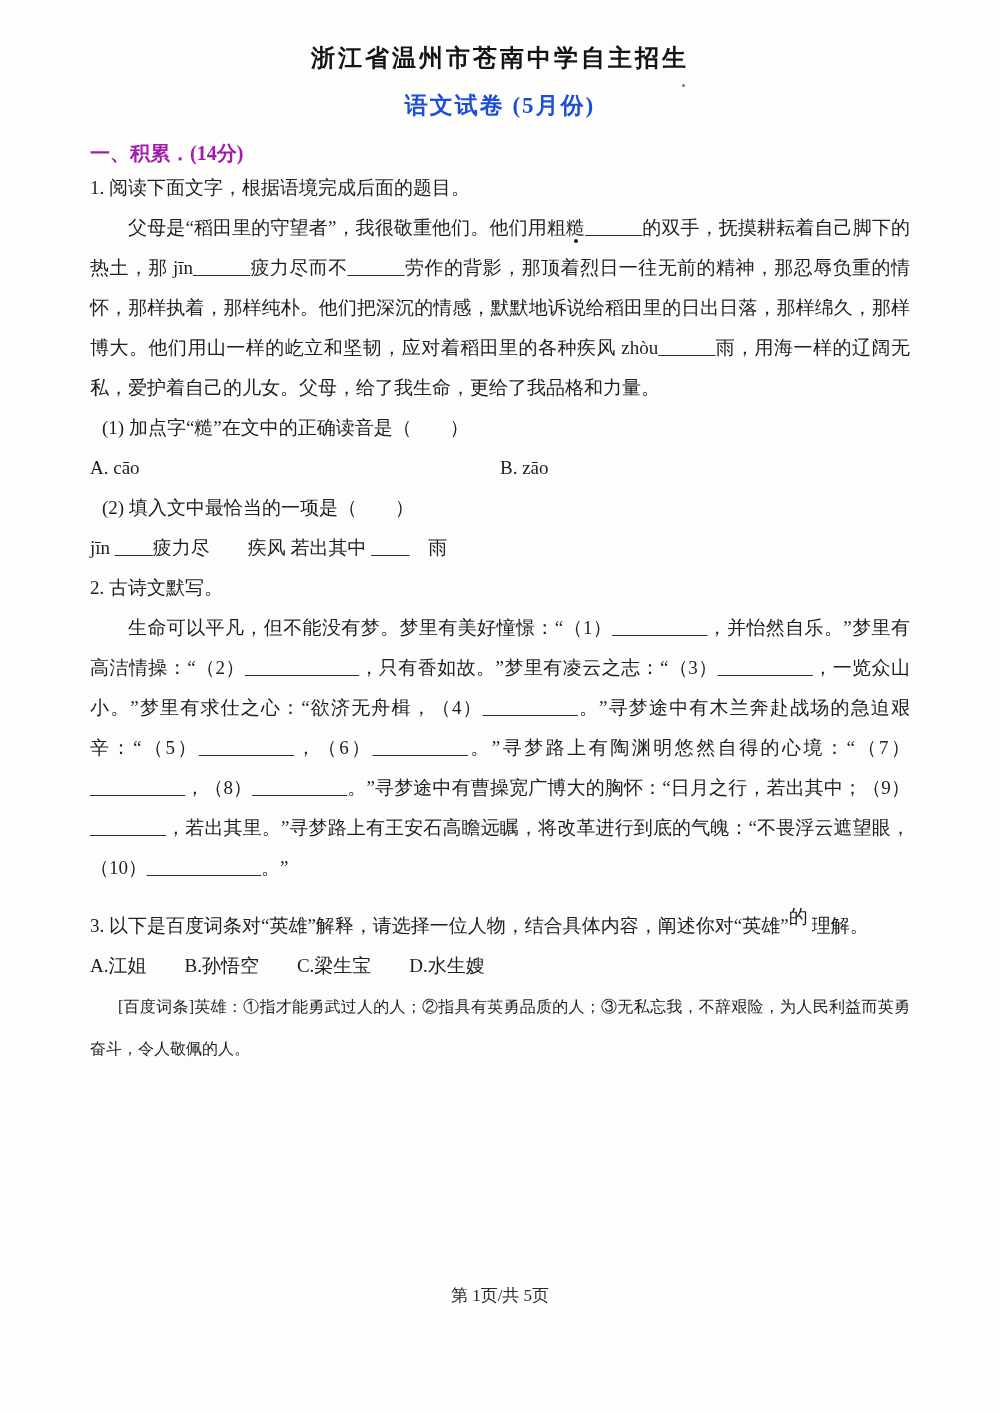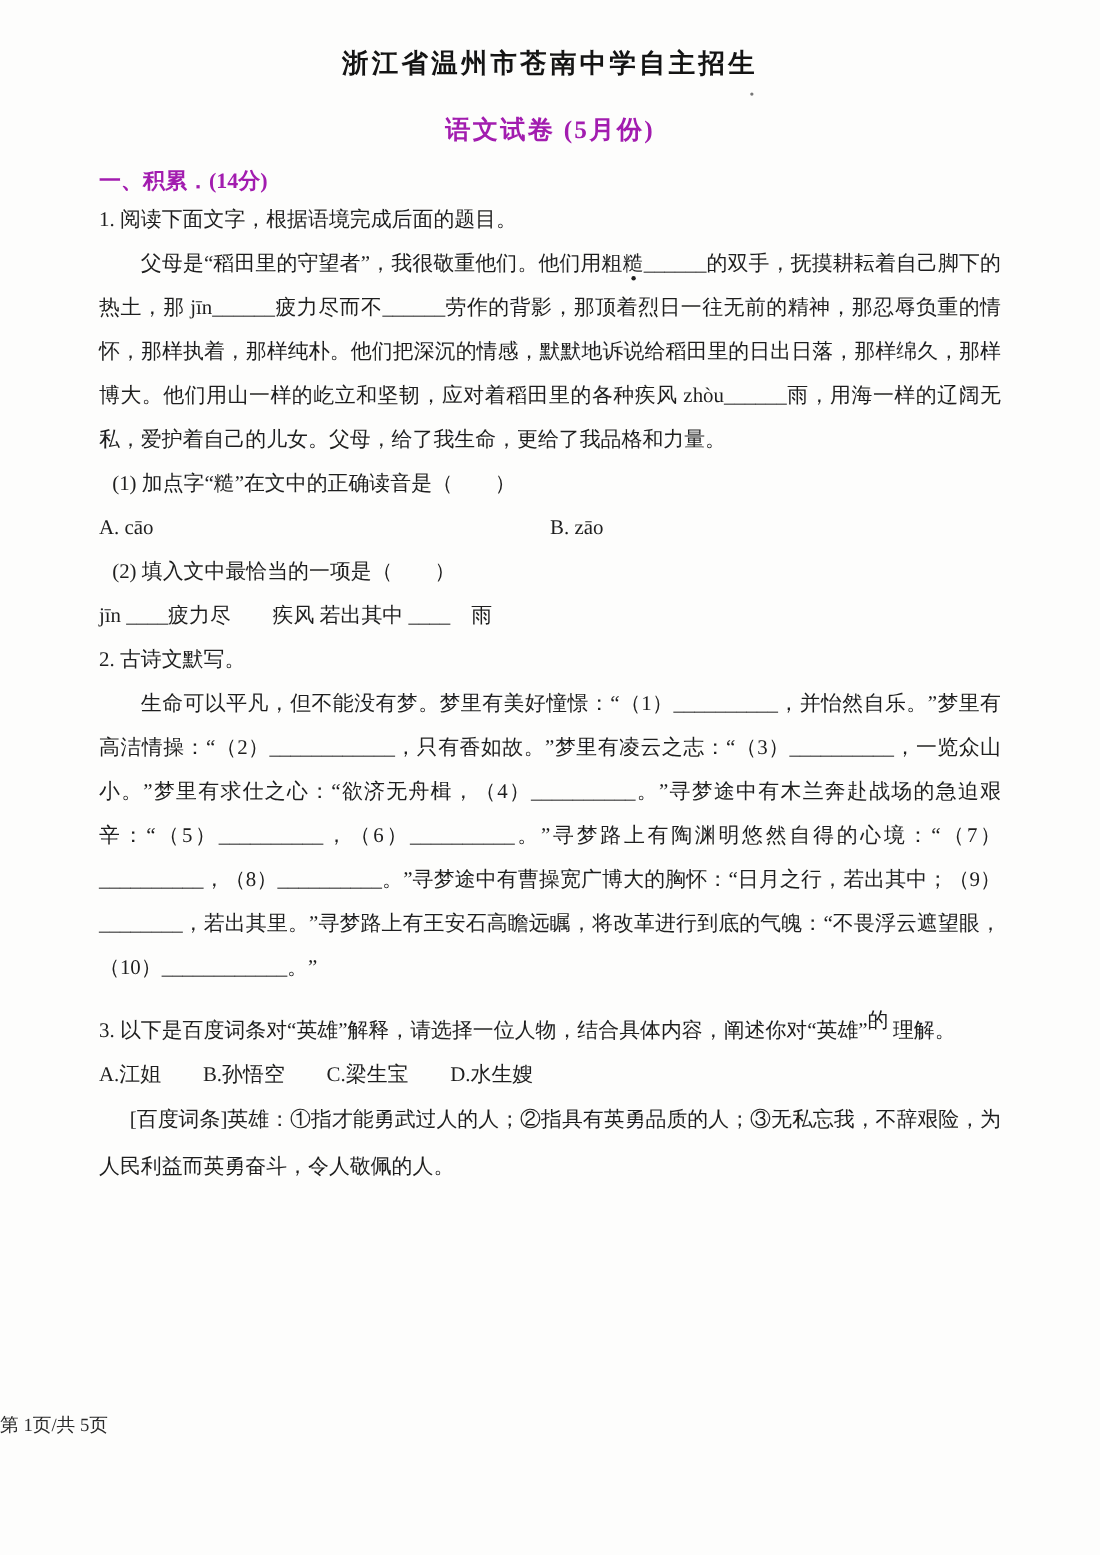--- a/index.html
+++ b/index.html
@@ -19,27 +19,27 @@
     margin: 0;
     padding-top: 42px;
     text-align: center;
     font-size: 24px;
     line-height: 32px;
     font-weight: bold;
     letter-spacing: 3px;
     color: #141414;
   }
   .subtitle {
-    margin: 28px 0 0 0;
+    margin: 16px 0 0 0;
     text-align: center;
     font-size: 23px;
     line-height: 32px;
     font-weight: bold;
     letter-spacing: 2px;
-    color: #a21caf;
+    color: #1d4ed8;
   }
   .section-heading {
     margin: 16px 0 0 0;
     font-size: 20px;
     line-height: 30px;
     font-weight: bold;
     color: #a21caf;
   }
   .section-heading.second { margin-top: 8px; }
 
@@ -54,21 +54,21 @@
   .sub-prompt { margin: 0; padding-left: 12px; font-size: 19px; line-height: 40px; }
   .tight      { margin-top: -8px; }
   .opt-row    { font-size: 19px; line-height: 40px; }
   .opt-a      { display: inline-block; width: 410px; }
   .plain-line { margin: 0; font-size: 19px; line-height: 40px; }
 
   .q3-prompt  { margin: 18px 0 0 0; font-size: 19px; line-height: 40px; }
   .raised     { position: relative; top: -9px; margin-right: 4px; }
   .note       {
     margin: 0;
-    font-size: 19px;
+    font-size: 16px;
     line-height: 42px;
     text-indent: 28px;
     text-align: justify;
   }
 
   .emph { position: relative; }
   .emph::after {
     content: "";
     position: absolute;
     left: 50%;
@@ -78,21 +78,21 @@
     margin-left: -2px;
     border-radius: 50%;
     background: #1e1e1e;
   }
 
   .footer {
     position: absolute;
     left: 0;
     right: 0;
     top: 1284px;
-    text-align: left;
+    text-align: center;
     font-size: 17px;
     color: #2a2a2a;
   }
   .scan-dot {
     position: absolute;
     left: 682px;
     top: 84px;
     width: 3px;
     height: 3px;
     border-radius: 50%;

